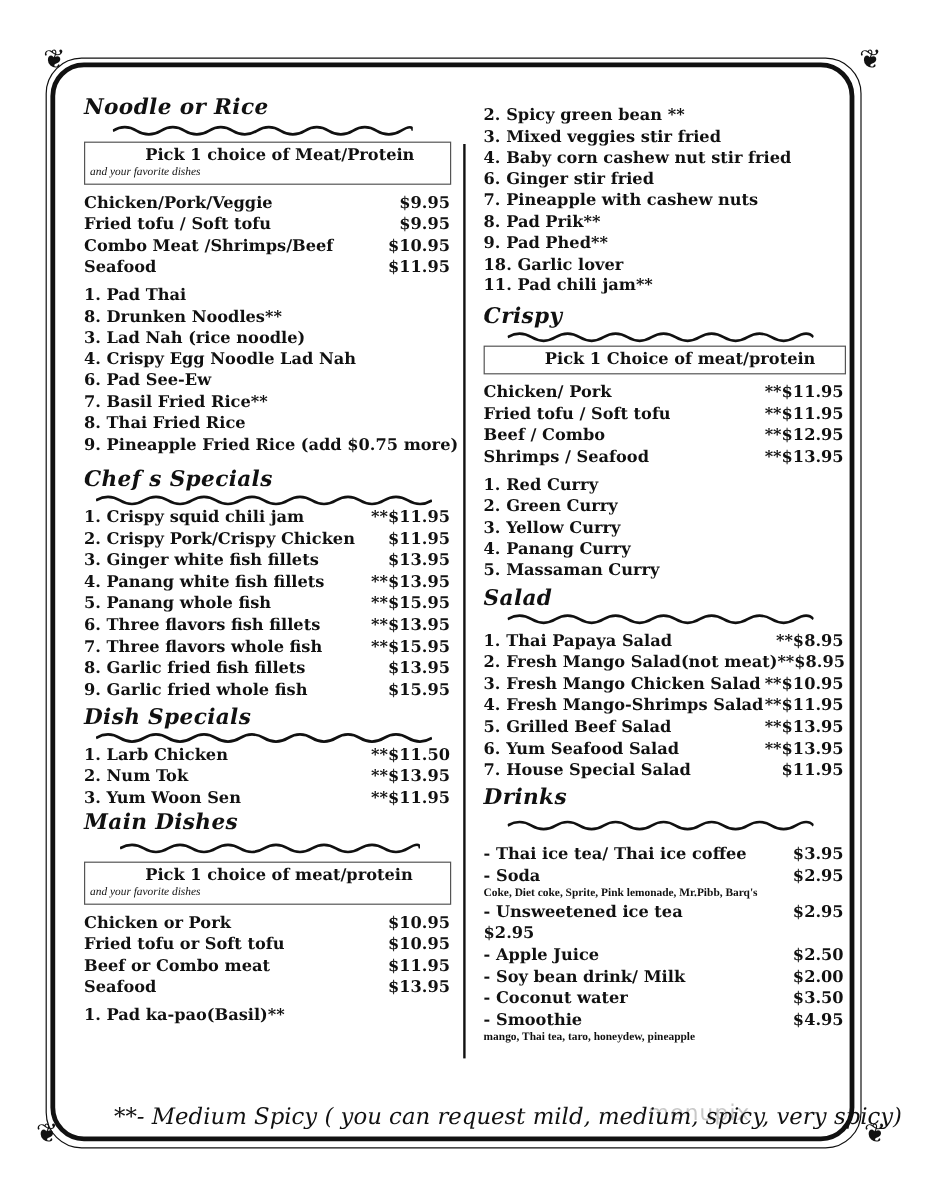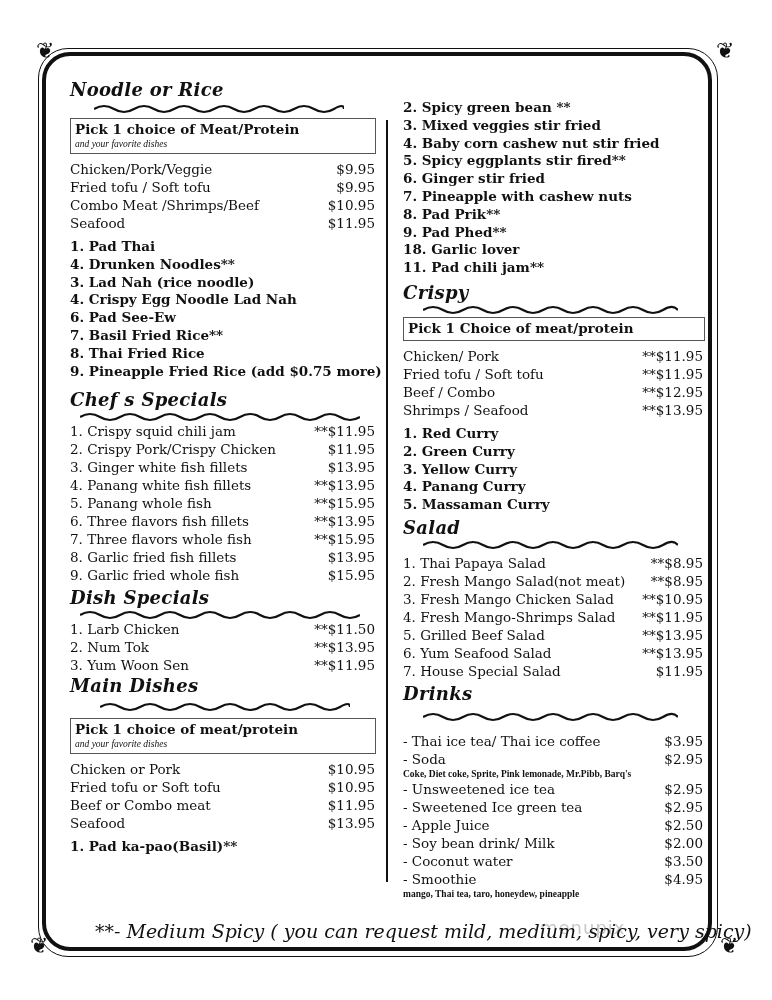--- a/index.html
+++ b/index.html
@@ -6,29 +6,29 @@
   body { width:772px; height:1000px; position:relative; overflow:hidden;
          font-family:"DejaVu Serif", "Liberation Serif", serif; color:#111; }
   .frame-outer { position:absolute; left:38px; top:48px; width:678px; height:907px;
                  border:1px solid #111; border-radius:30px; }
   .frame-inner { position:absolute; left:42px; top:52px; width:670px; height:899px;
                  border:4px solid #111; border-radius:28px; box-sizing:border-box; }
   .orn { position:absolute; font-size:22px; line-height:22px; color:#111; }
   .divider { position:absolute; left:386px; top:120px; width:2px; height:762px; background:#111; }
   .col { position:absolute; }
   .col-left { left:70px; top:78px; width:305px; }
-  .col-right { left:403px; top:99px; width:300px; }
+  .col-right { left:403px; top:88px; width:300px; }
   .sec-title { font-family:"DejaVu Serif", serif; font-style:italic; font-size:18px;
                margin:0; height:24px; line-height:24px; letter-spacing:0.3px; }
   .wave { display:block; margin:2px 0 4px 24px; }
   .pick-box { border:1.5px solid #555; padding:2px 4px 3px 4px; margin:0 0 6px 0; }
-  .pick-main { font-size:13.5px; line-height:17px; font-weight:bold; }
+  .pick-main { font-size:13.5px; line-height:17px; font-weight:bold;margin-left:46px; }
   .pick-sub { font-family:"Liberation Serif", serif; font-style:italic; font-size:9.5px; line-height:12px; }
   .row { display:flex; justify-content:space-between; font-size:13.5px; line-height:18px;
-         font-weight:normal; white-space:nowrap; }
+         font-weight:bold; white-space:nowrap; }
   .row .price { text-align:right; }
   .item { font-size:13.5px; line-height:17.8px; font-weight:bold; white-space:nowrap; }
   .note { font-family:"Liberation Serif", serif; font-size:9.5px; line-height:12px; font-weight:bold; }
   .gap { height:6px; }
   .footer { position:absolute; left:95px; top:918px; width:600px; font-family:"DejaVu Serif", serif;
             font-style:italic; font-size:19px; line-height:26px; color:#111; white-space:nowrap; }
   .watermark { position:absolute; left:540px; top:905px; font-family:"DejaVu Sans", sans-serif;
                font-size:18px; color:#c8c8c8; letter-spacing:1px;margin-top:12px; }
 </style>
 </head>
@@ -66,21 +66,21 @@
     <div class="row">
         <span>Combo Meat /Shrimps/Beef</span>
         <span class="price">$10.95</span>
       </div>
     <div class="row">
         <span>Seafood</span>
         <span class="price">$11.95</span>
       </div>
     <div class="gap"></div>
     <div class="item">1. Pad Thai</div>
-    <div class="item">4. Drunken Noodles**</div>
+    <div class="item">8. Drunken Noodles**</div>
     <div class="item">3. Lad Nah (rice noodle)</div>
     <div class="item">4. Crispy Egg Noodle Lad Nah</div>
     <div class="item">6. Pad See-Ew</div>
     <div class="item">7. Basil Fried Rice**</div>
     <div class="item">8. Thai Fried Rice</div>
     <div class="item">9. Pineapple Fried Rice (add $0.75 more)</div>
   </section>
 
   <section style="margin-top:8px;">
     <h2 class="sec-title">Chef s Specials</h2>
@@ -172,21 +172,20 @@
     <div class="gap"></div>
     <div class="item">1. Pad ka-pao(Basil)**</div>
   </section>
 </div>
 
 <div class="col col-right">
   <section>
     <div class="item">2. Spicy green bean **</div>
     <div class="item">3. Mixed veggies stir fried</div>
     <div class="item">4. Baby corn cashew nut stir fried</div>
-    <div class="item">5. Spicy eggplants stir fired**</div>
     <div class="item">6. Ginger stir fried</div>
     <div class="item">7. Pineapple with cashew nuts</div>
     <div class="item">8. Pad Prik**</div>
     <div class="item">9. Pad Phed**</div>
     <div class="item">18. Garlic lover</div>
     <div class="item">11. Pad chili jam**</div>
   </section>
 
   <section style="margin-top:4px;">
     <h2 class="sec-title">Crispy</h2>
@@ -267,21 +266,20 @@
     <div class="row">
         <span>- Soda</span>
         <span class="price">$2.95</span>
       </div>
     <div class="note">Coke, Diet coke, Sprite, Pink lemonade, Mr.Pibb, Barq's</div>
     <div class="row">
         <span>- Unsweetened ice tea</span>
         <span class="price">$2.95</span>
       </div>
     <div class="row">
-        <span>- Sweetened Ice green tea</span>
         <span class="price">$2.95</span>
       </div>
     <div class="row">
         <span>- Apple Juice</span>
         <span class="price">$2.50</span>
       </div>
     <div class="row">
         <span>- Soy bean drink/ Milk</span>
         <span class="price">$2.00</span>
       </div>

